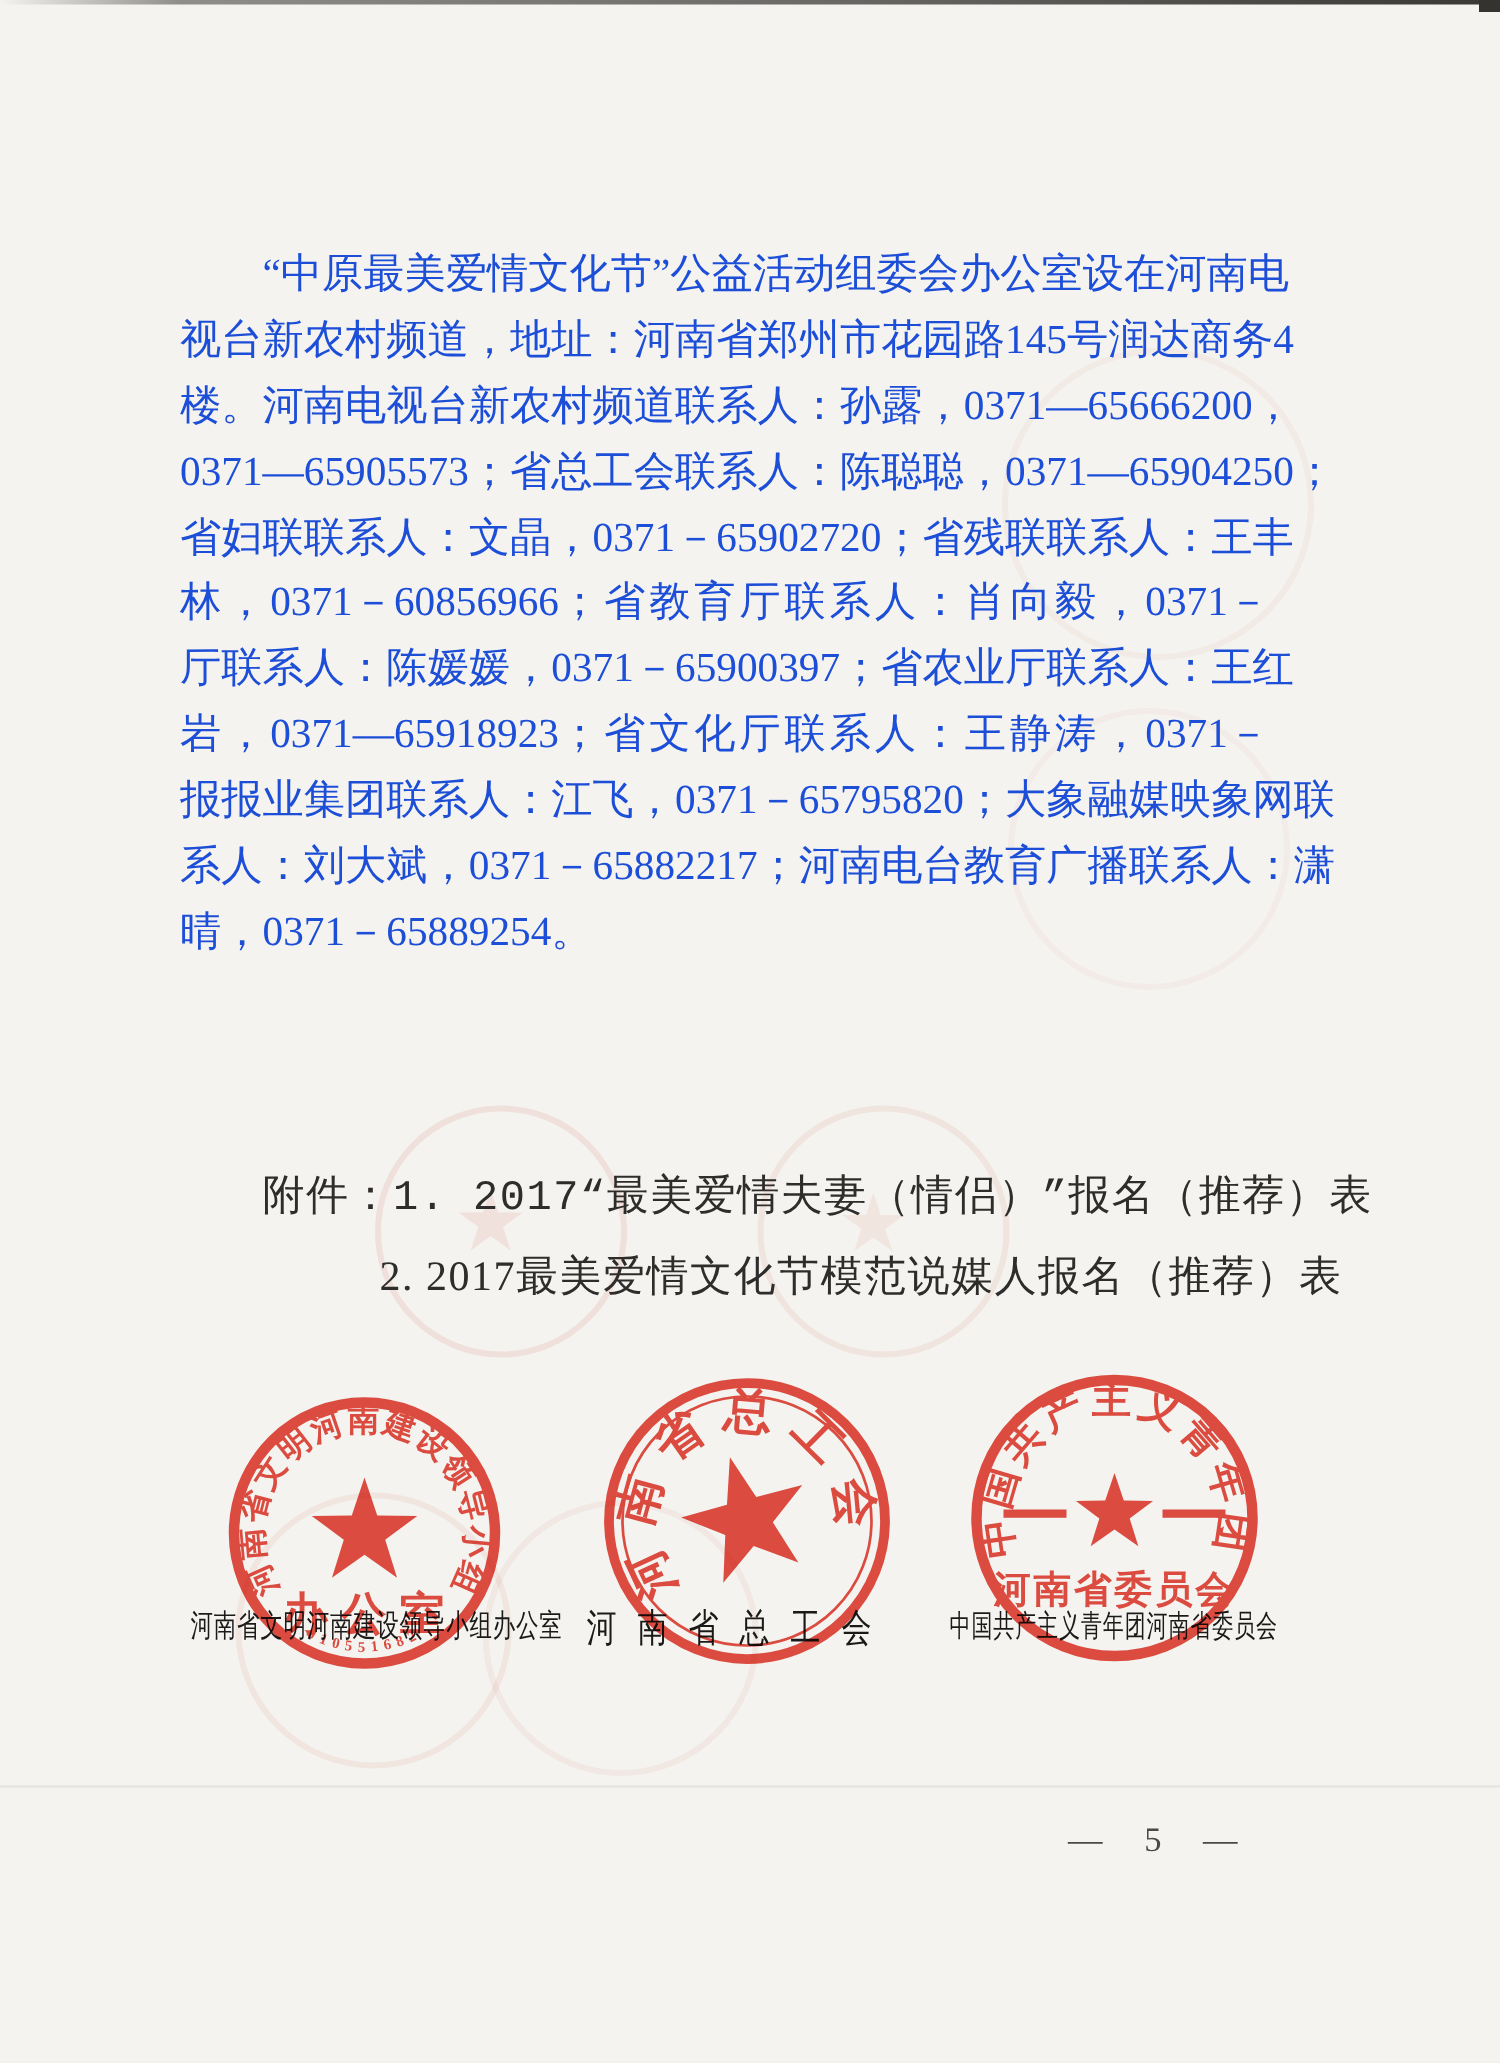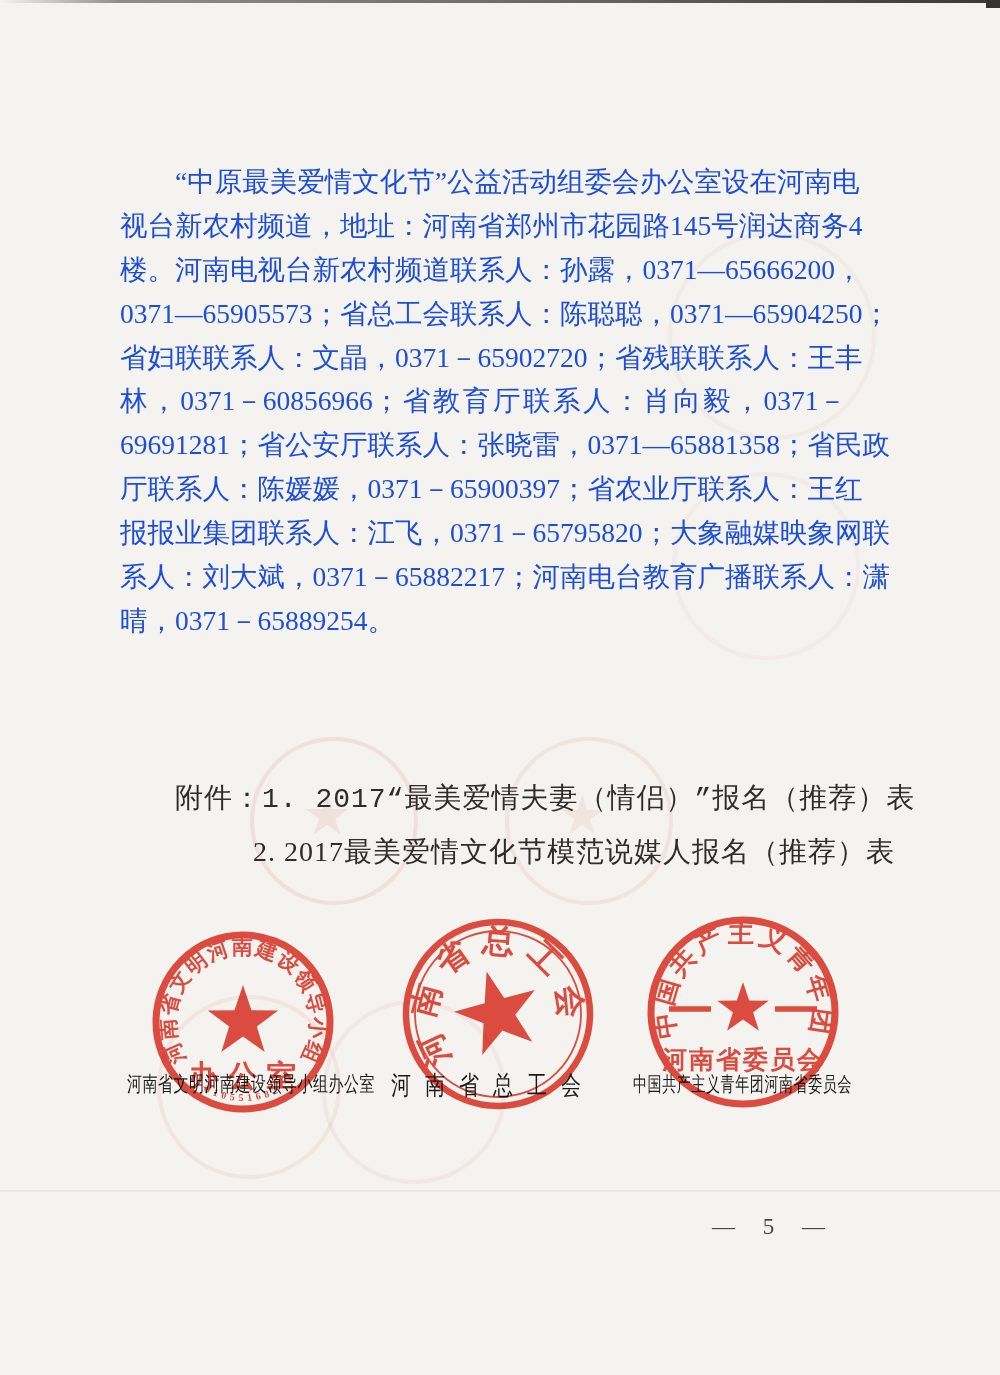--- a/index.html
+++ b/index.html
@@ -87,22 +87,22 @@
   <div class="bleed-star" style="left:302px;top:782px;font-size:56px;opacity:.18;">★</div>
   <div class="bleed-star" style="left:558px;top:784px;font-size:54px;opacity:.14;">★</div>
 
   <div class="body-text">
     <div class="line indent">“中原最美爱情文化节”公益活动组委会办公室设在河南电</div>
     <div class="line">视台新农村频道，地址：河南省郑州市花园路145号润达商务4</div>
     <div class="line">楼。河南电视台新农村频道联系人：孙露，0371—65666200，</div>
     <div class="line">0371—65905573；省总工会联系人：陈聪聪，0371—65904250；</div>
     <div class="line">省妇联联系人：文晶，0371－65902720；省残联联系人：王丰</div>
     <div class="line">林，0371－60856966；省教育厅联系人：肖向毅，0371－</div>
-    <div class="line">69691281；省公安厅联系人：张晓雷，0371—65881358；省民政</div>
     <div class="line">厅联系人：陈媛媛，0371－65900397；省农业厅联系人：王红</div>
+    <div class="line">岩，0371—65918923；省文化厅联系人：王静涛，0371－</div>
     <div class="line">报报业集团联系人：江飞，0371－65795820；大象融媒映象网联</div>
     <div class="line">系人：刘大斌，0371－65882217；河南电台教育广播联系人：潇</div>
     <div class="line last">晴，0371－65889254。</div>
   </div>
 
   <div id="att1" class="attachment">附件：1. 2017“最美爱情夫妻（情侣）”报名（推荐）表</div>
   <div id="att2" class="attachment">2. 2017最美爱情文化节模范说媒人报名（推荐）表</div>
 
   <div id="cap1" class="seal-caption">河南省文明河南建设领导小组办公室</div>
   <div id="cap2" class="seal-caption">河南省总工会</div>

